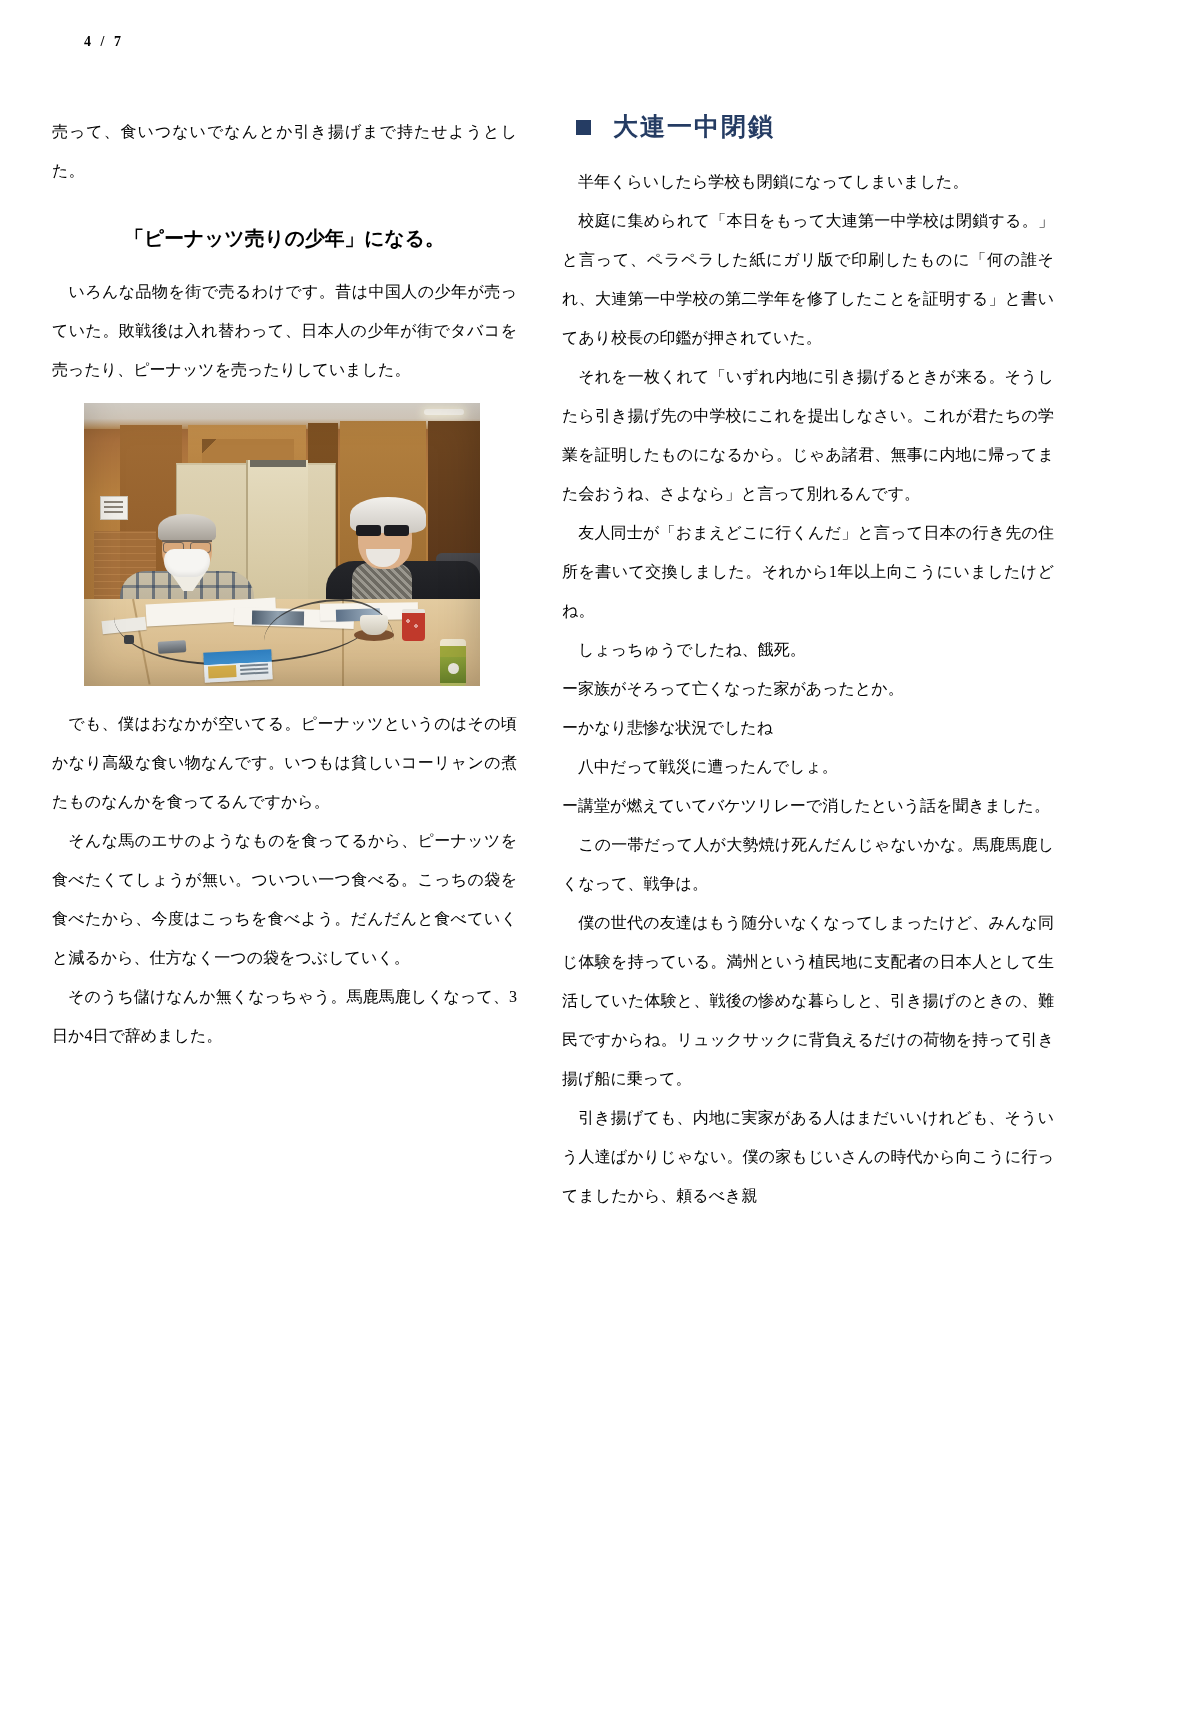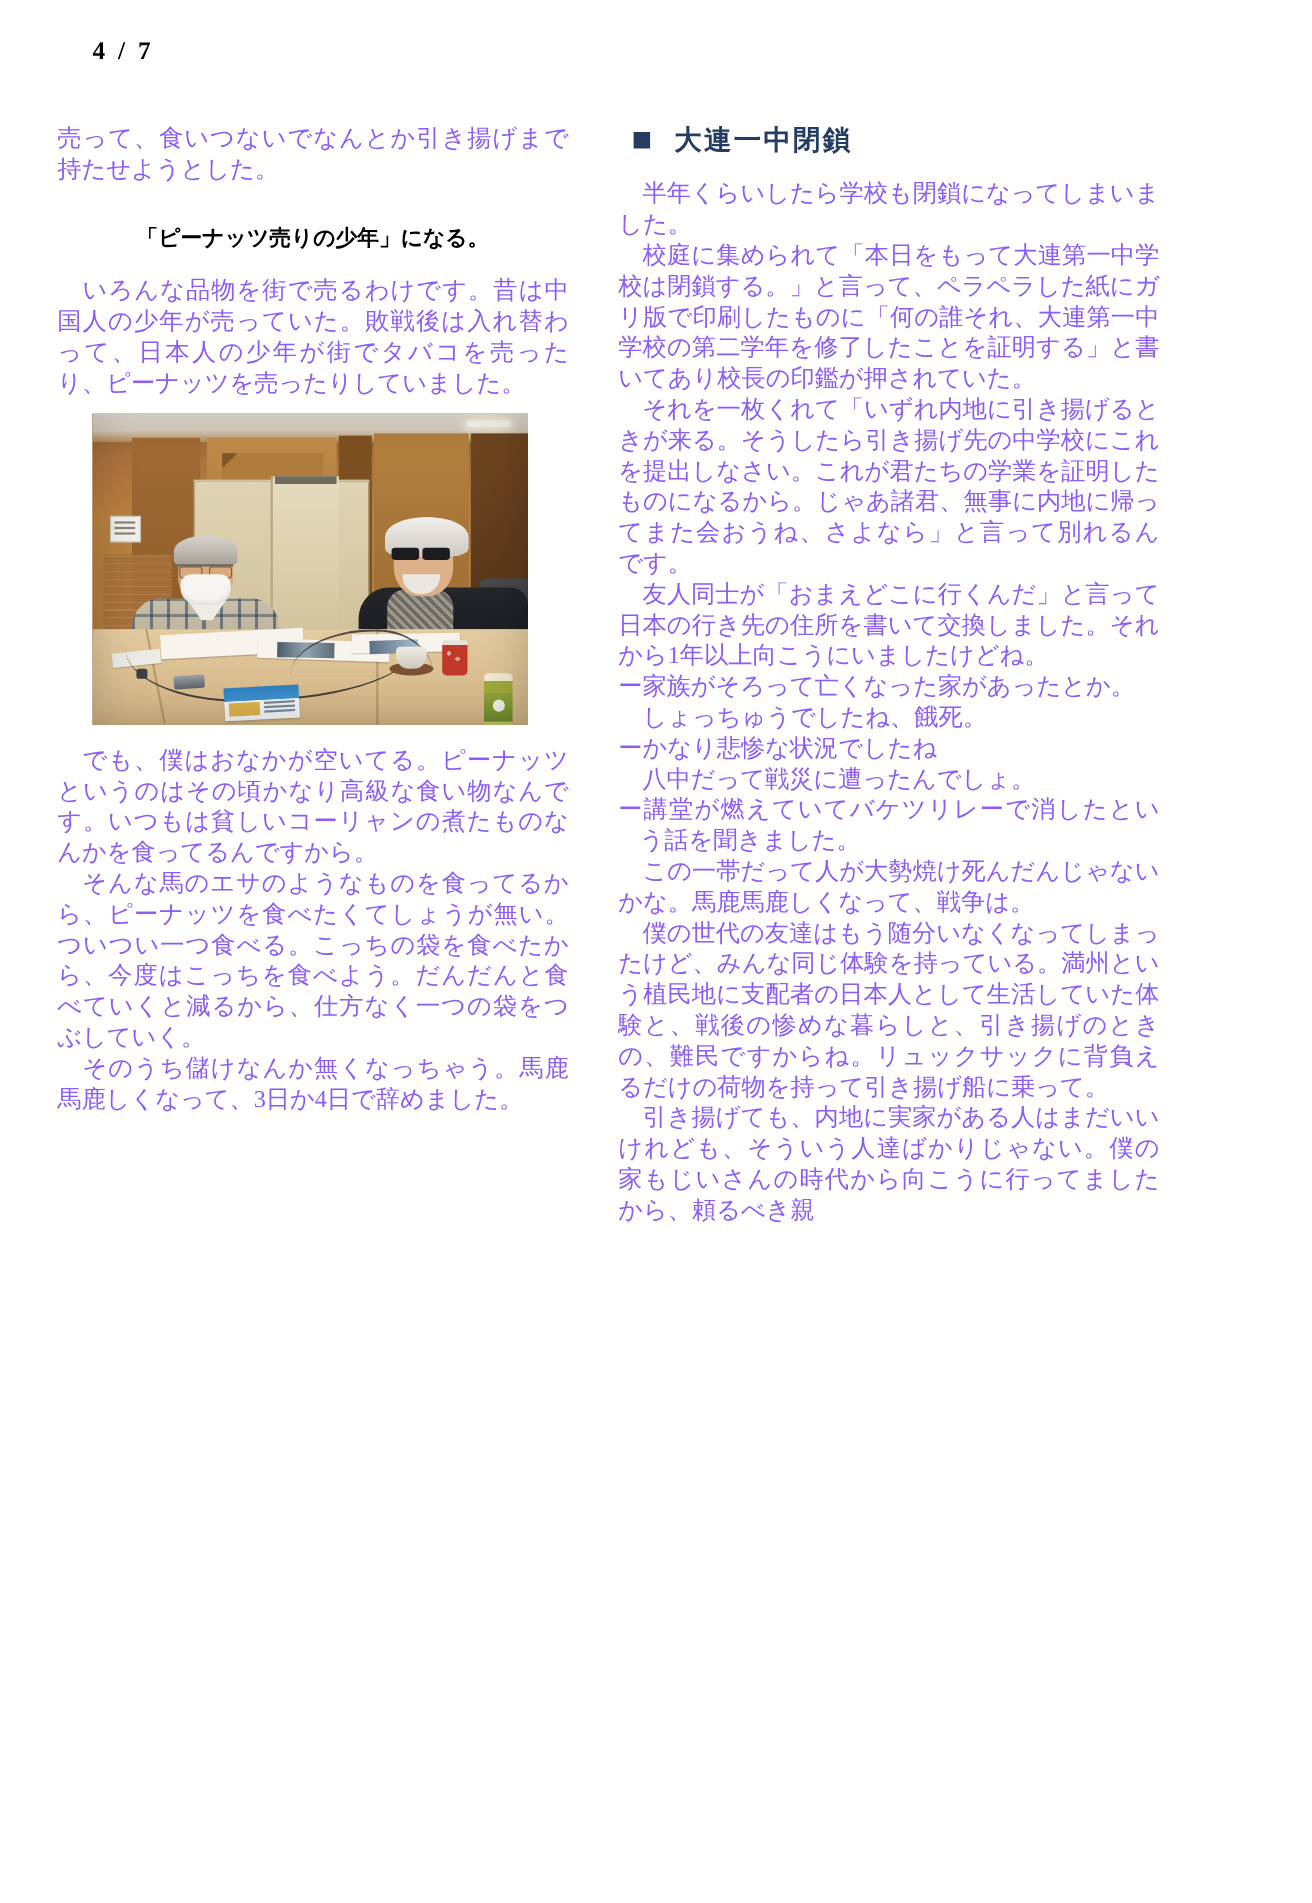--- a/index.html
+++ b/index.html
@@ -24,21 +24,21 @@
     background: #fff;
   }
 
   
   .page-header {
     position: absolute;
     left: 84px;
     top: 34px;
     font-family: "Liberation Serif", "DejaVu Serif", serif;
     font-weight: bold;
-    font-size: 23px;
+    font-size: 14px;
     letter-spacing: 3px;
     color: #000;
   }
 
   
   .columns {
     position: absolute;
     left: 0;
     top: 112px;
     width: 1193px;
@@ -47,26 +47,26 @@
     position: absolute;
     top: 0;
   }
   .col-left  { left: 52px;  width: 465px; }
   .col-right { left: 562px; width: 492px; }
 
   
   p.para {
     margin: 0 0 0 0;
     font-family: "Liberation Serif", "DejaVu Serif", serif;
-    font-size: 22px;
-    line-height: 28px;
+    font-size: 16px;
+    line-height: 39px;
     text-align: justify;
     text-justify: inter-ideograph;
     letter-spacing: 0px;
-    color: #8b5cf6;
+    color: #000000;
   }
   p.noindent{ text-indent: 0; }
   p.hang {
     text-indent: 0;
     padding-left: 19.3px;
     text-indent: -19.3px;
   }
 
   
   .sub-head {
@@ -494,22 +494,22 @@
 
       <div class="sec-head">
         <span class="bullet"></span>
         <span class="sec-title">大連一中閉鎖</span>
       </div>
 
       <p class="para noindent">　半年くらいしたら学校も閉鎖になってしまいました。</p>
       <p class="para noindent">　校庭に集められて「本日をもって大連第一中学校は閉鎖する。」と言って、ペラペラした紙にガリ版で印刷したものに「何の誰それ、大連第一中学校の第二学年を修了したことを証明する」と書いてあり校長の印鑑が押されていた。</p>
       <p class="para noindent">　それを一枚くれて「いずれ内地に引き揚げるときが来る。そうしたら引き揚げ先の中学校にこれを提出しなさい。これが君たちの学業を証明したものになるから。じゃあ諸君、無事に内地に帰ってまた会おうね、さよなら」と言って別れるんです。</p>
       <p class="para noindent">　友人同士が「おまえどこに行くんだ」と言って日本の行き先の住所を書いて交換しました。それから1年以上向こうにいましたけどね。</p>
+      <p class="para noindent">　しょっちゅうでしたね、餓死。</p>
       <p class="para noindent">ー家族がそろって亡くなった家があったとか。</p>
-      <p class="para noindent">　しょっちゅうでしたね、餓死。</p>
       <p class="para noindent">ーかなり悲惨な状況でしたね</p>
       <p class="para noindent">　八中だって戦災に遭ったんでしょ。</p>
       <p class="para hang">ー講堂が燃えていてバケツリレーで消したという話を聞きました。</p>
       <p class="para noindent">　この一帯だって人が大勢焼け死んだんじゃないかな。馬鹿馬鹿しくなって、戦争は。</p>
       <p class="para noindent">　僕の世代の友達はもう随分いなくなってしまったけど、みんな同じ体験を持っている。満州という植民地に支配者の日本人として生活していた体験と、戦後の惨めな暮らしと、引き揚げのときの、難民ですからね。リュックサックに背負えるだけの荷物を持って引き揚げ船に乗って。</p>
       <p class="para noindent">　引き揚げても、内地に実家がある人はまだいいけれども、そういう人達ばかりじゃない。僕の家もじいさんの時代から向こうに行ってましたから、頼るべき親</p>
 
     </div>
 
   </div>

